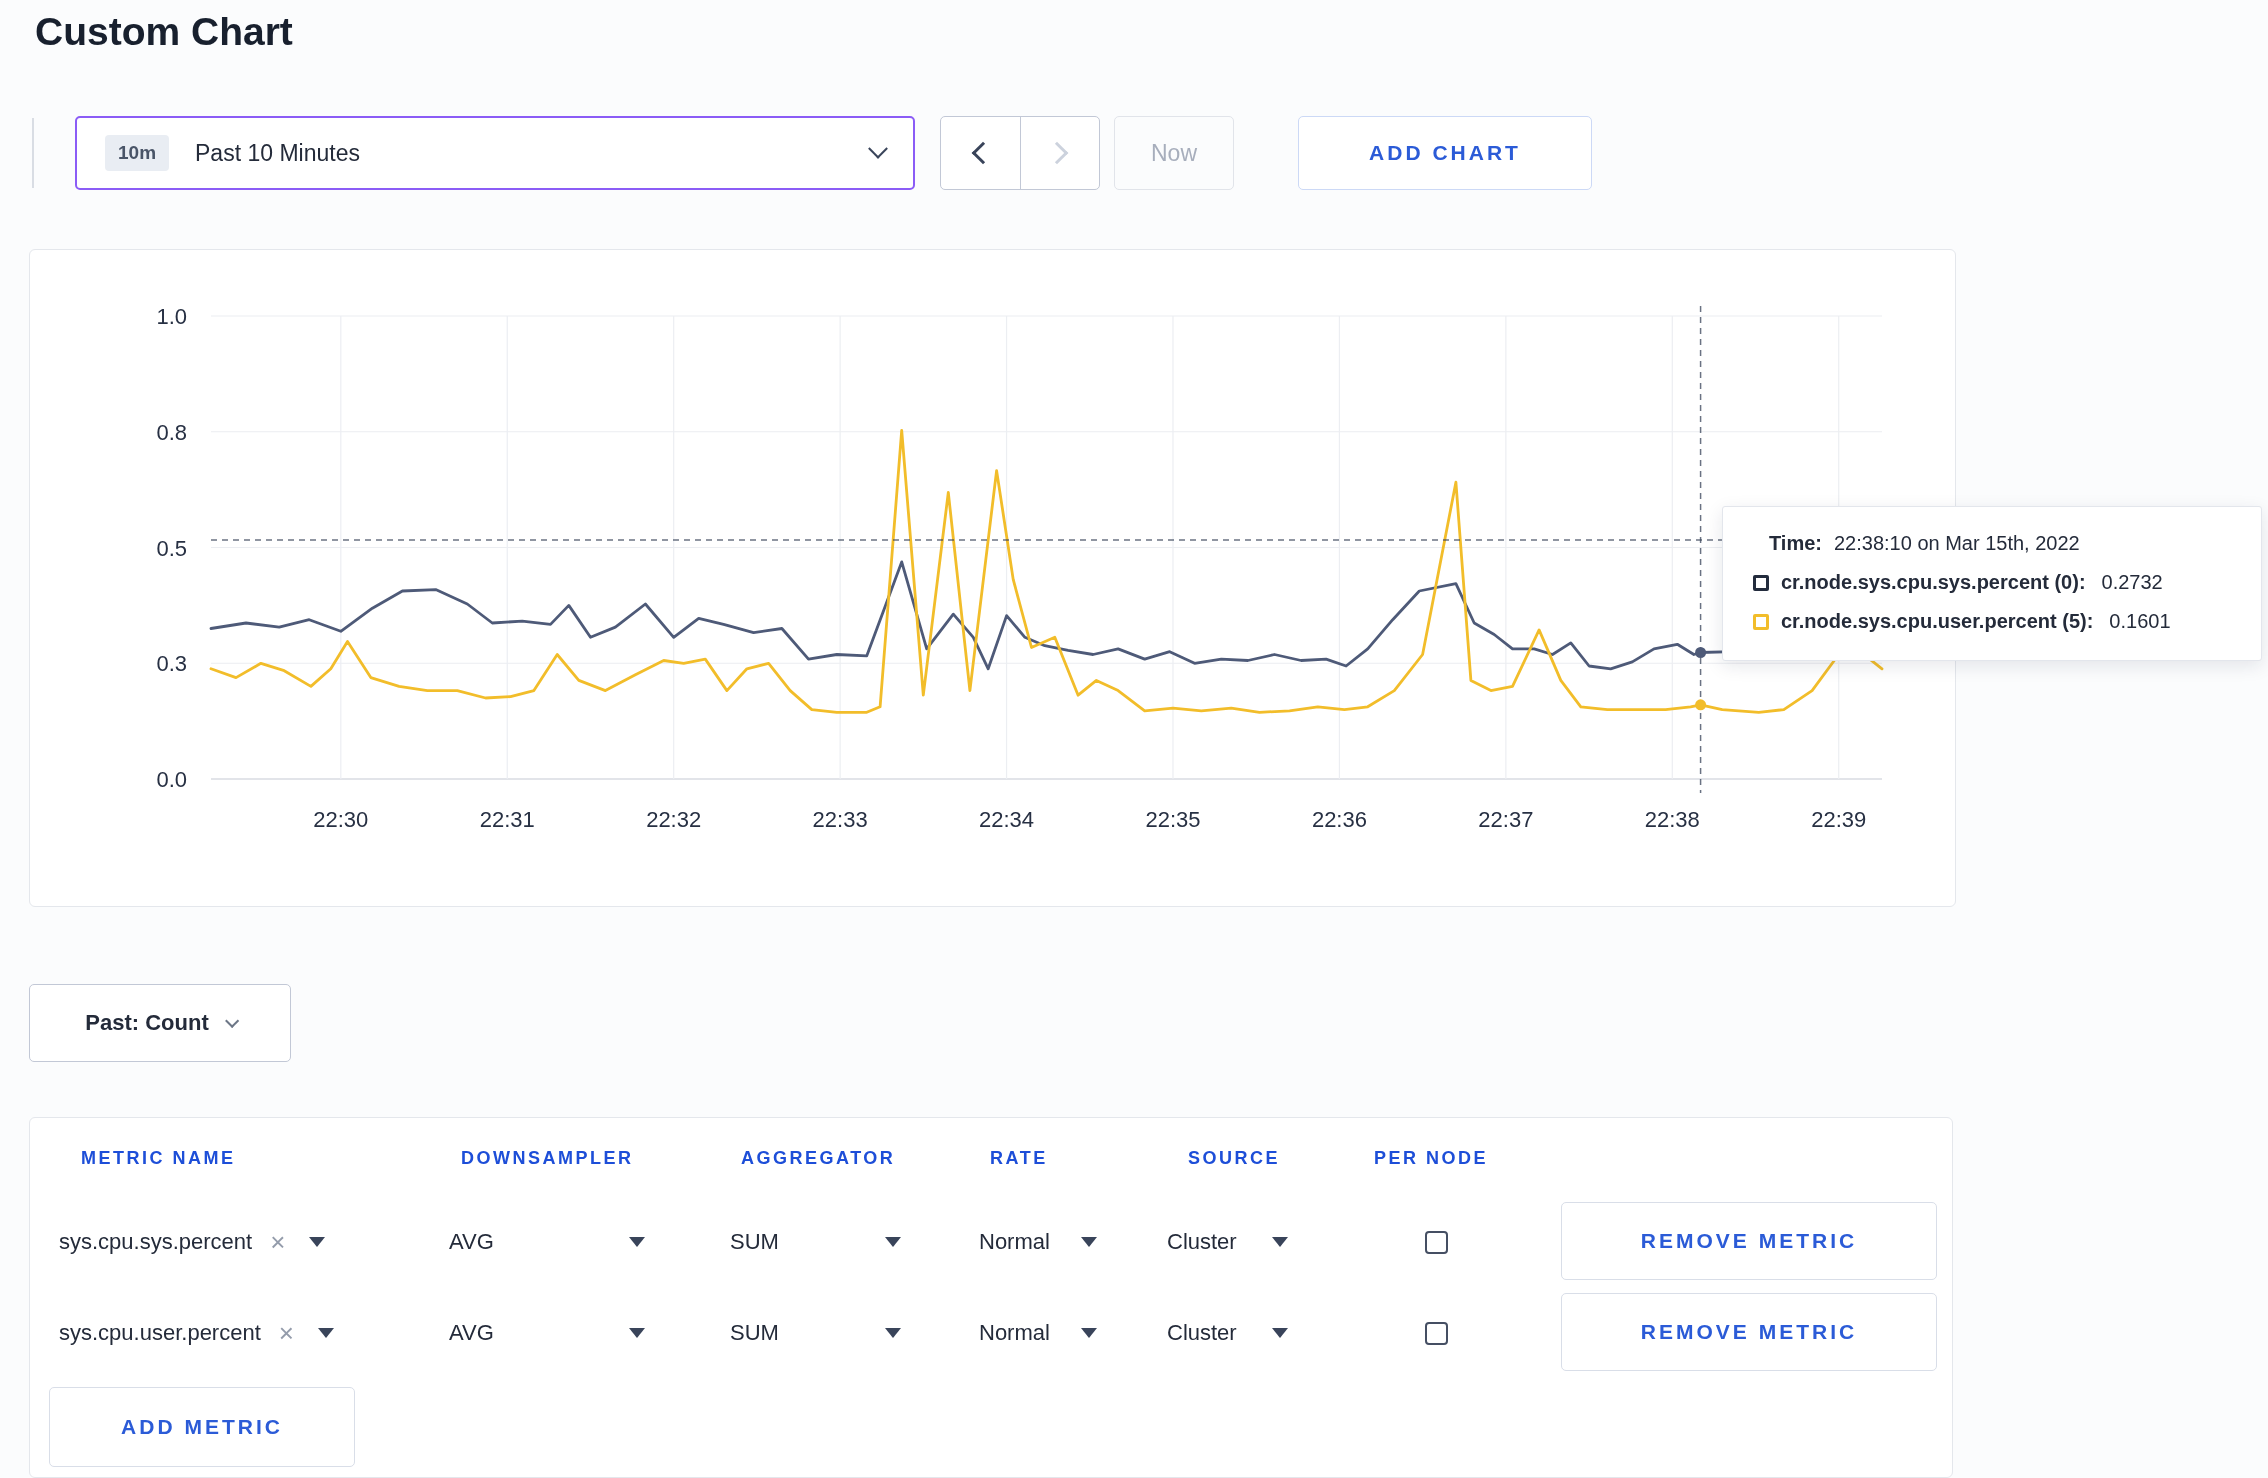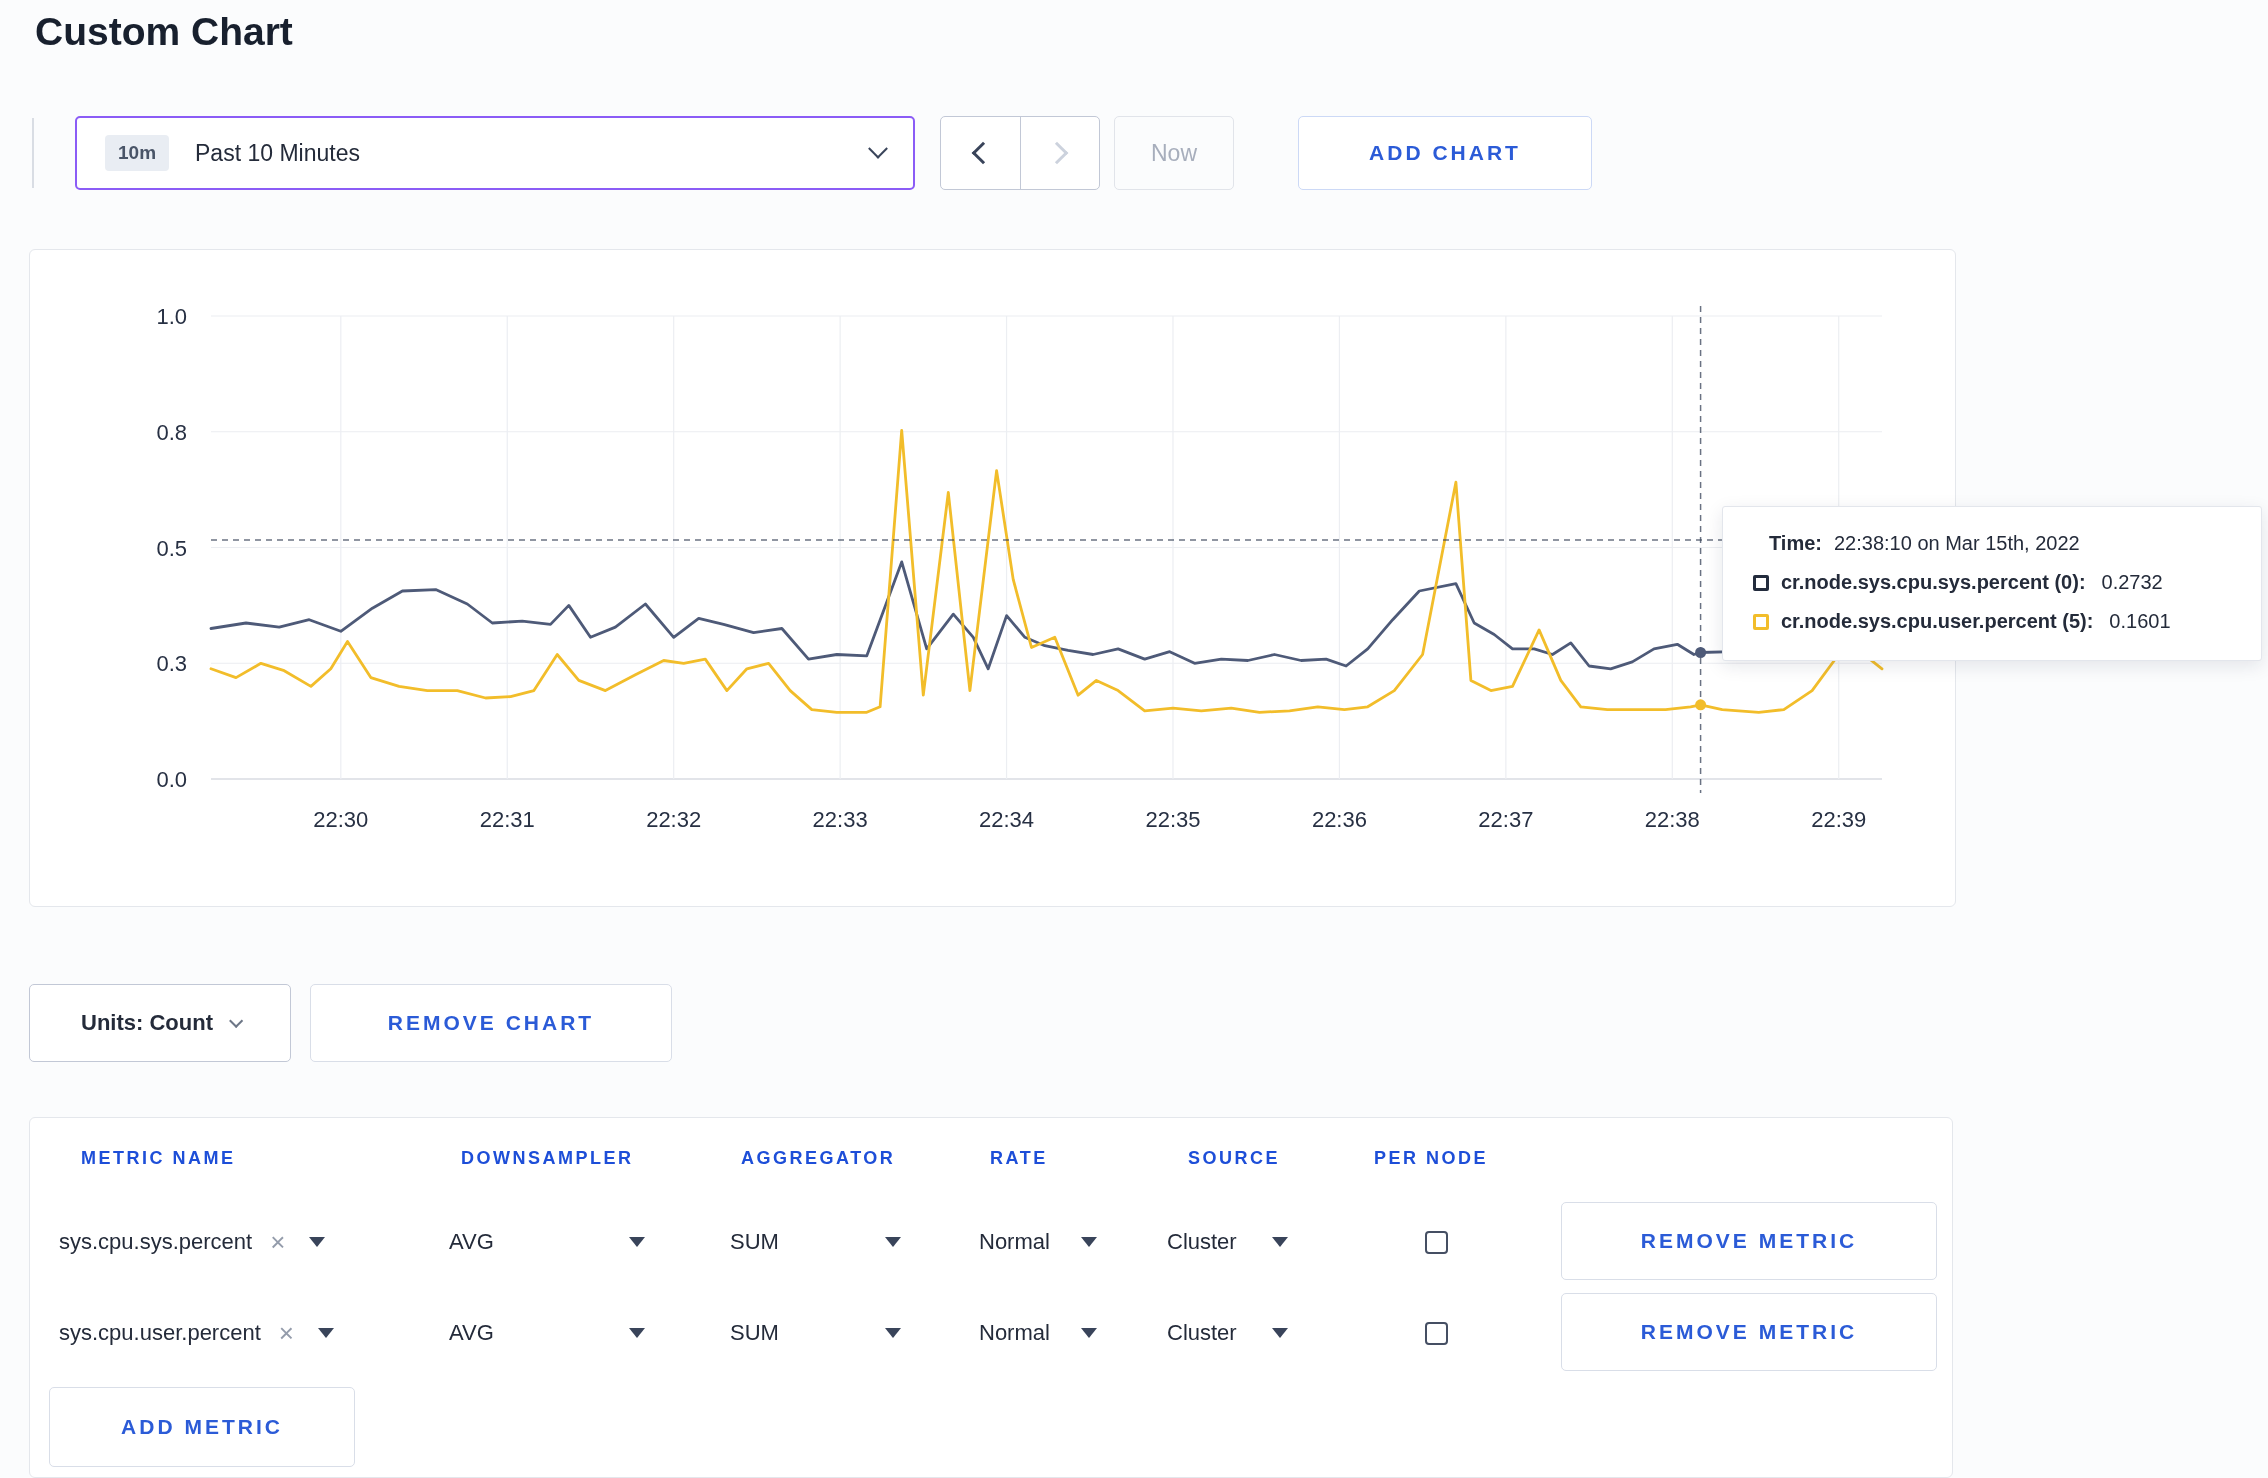--- a/index.html
+++ b/index.html
@@ -161,24 +161,23 @@
       <span class="tt-series-value">0.2732</span>
     </div>
     <div class="tt-series-row">
       <span class="tt-swatch user"></span>
       <span class="tt-series-label">cr.node.sys.cpu.user.percent (5):</span>
       <span class="tt-series-value">0.1601</span>
     </div>
   </div>
 
   <div class="units-btn">
-    <span>Units: Count</span>
+    <span>Past: Count</span>
     <span class="units-chev"></span>
   </div>
-  <div class="remove-chart-btn">REMOVE CHART</div>
 
   <div class="table-card">
     <div class="th c-metric">METRIC NAME</div>
     <div class="th c-down">DOWNSAMPLER</div>
     <div class="th c-agg">AGGREGATOR</div>
     <div class="th c-rate">RATE</div>
     <div class="th c-source">SOURCE</div>
     <div class="th c-pernode">PER NODE</div>
 
     <div class="metric-row r0">

